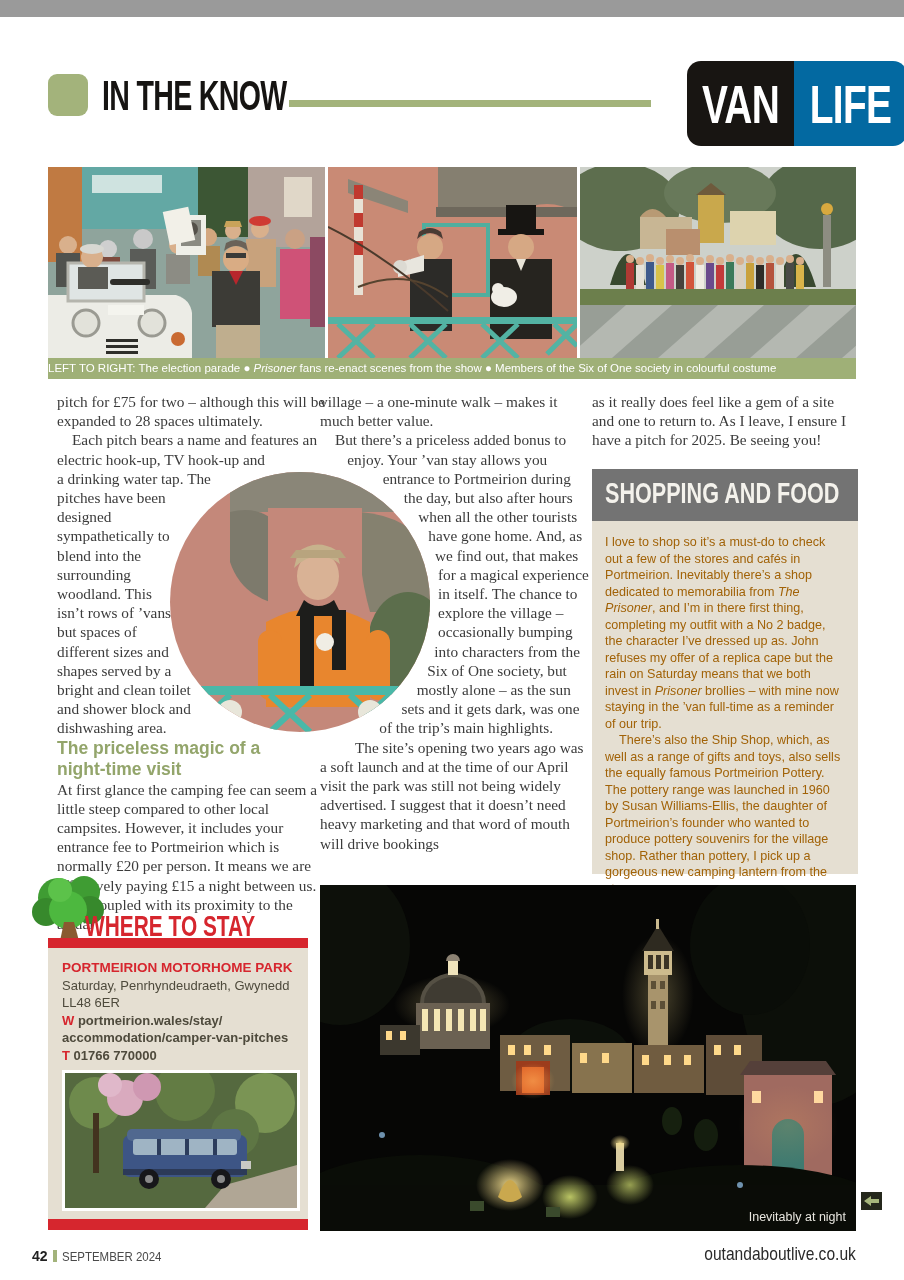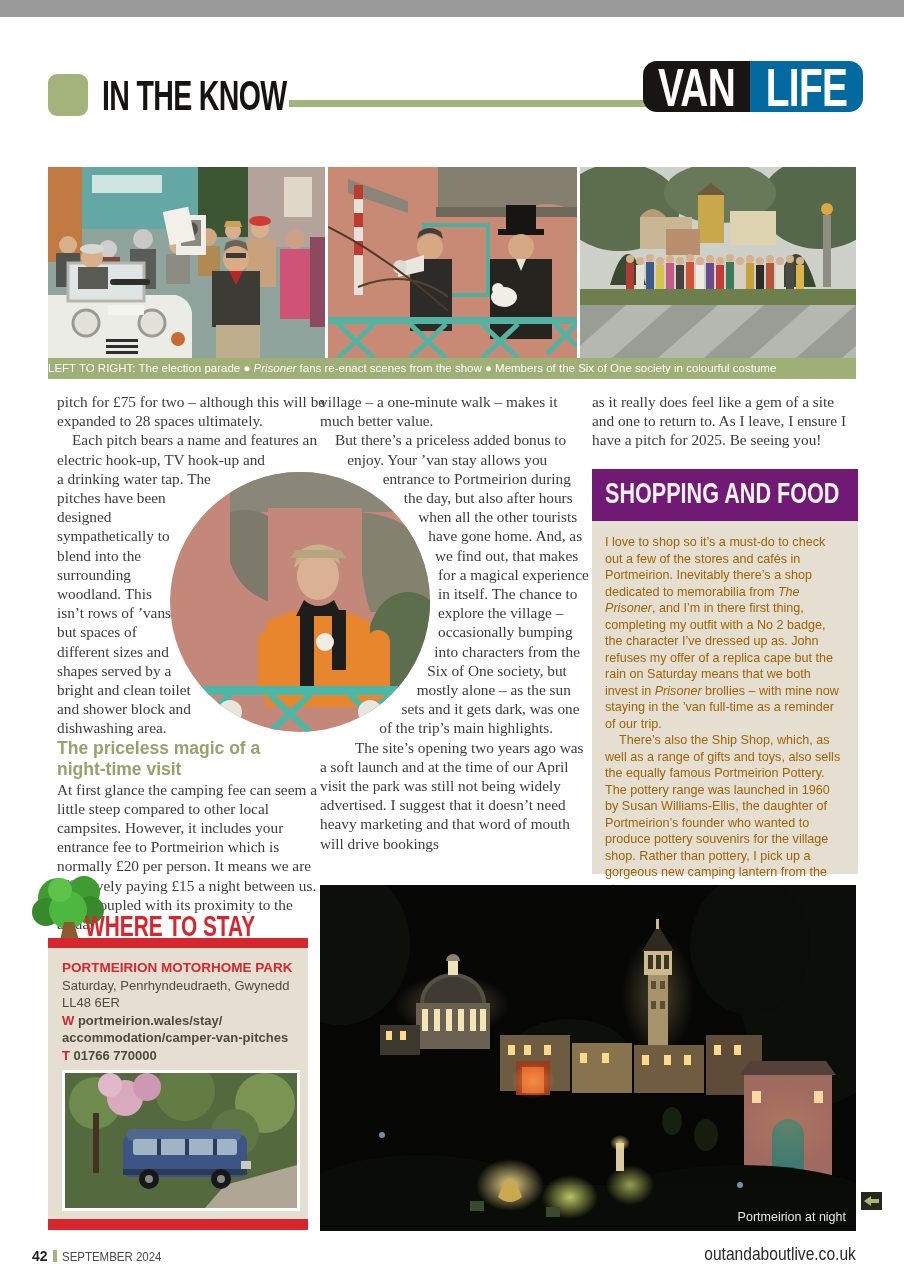--- a/index.html
+++ b/index.html
@@ -4,21 +4,21 @@
 <style>
   html,body{margin:0;padding:0;background:#9a9a9a;}
   .page{position:relative;width:904px;height:1280px;background:#ffffff;overflow:hidden;
         font-family:"Liberation Serif",serif;color:#3b3b3b;margin:17px auto;}
   
   .hdr-square{position:absolute;left:48px;top:57px;width:40px;height:42px;border-radius:9px;background:#a3b37b;}
   .hdr-title{position:absolute;left:102px;top:55px;font-family:"Liberation Sans",sans-serif;
              font-weight:800;font-size:42px;letter-spacing:-1px;color:#161412;
              transform:scaleX(.68);transform-origin:0 0;white-space:nowrap;}
   .hdr-line{position:absolute;left:289px;top:83px;width:362px;height:7px;background:#a3b37b;}
-  .logo{position:absolute;left:643px;top:44px;width:200px;height:51px;display:flex;}
+  .logo{position:absolute;left:687px;top:44px;width:200px;height:85px;display:flex;}
   .logo .half{flex:1;display:flex;align-items:center;justify-content:center;}
   .logo .van{background:#181512;border-radius:14px 0 0 14px;}
   .logo .life{background:#0369a1;border-radius:0 14px 14px 0;}
   .logo .divider{width:4px;background:#ffffff;}
   .logo span{font-family:"Liberation Sans",sans-serif;font-weight:800;font-size:54px;color:#fff;
              transform:scaleX(.72);letter-spacing:-1px;}
   
   .strip{position:absolute;left:48px;top:150px;width:808px;height:191px;display:flex;gap:3px;}
   .strip .ph{overflow:hidden;height:100%;}
   .ph svg{display:block;}
@@ -36,21 +36,21 @@
   .float-r{float:right;width:150px;height:270px;margin-top:80px;
            shape-outside:circle(140px at 132px 210px);}
   .float-l{float:left;width:118px;height:270px;margin-top:80px;
            shape-outside:circle(142px at -22px 210px);}
   .subhead{font-family:"Liberation Sans",sans-serif;font-weight:700;font-size:17.5px;
            line-height:21px;color:#93a56b;margin:10px 0 4px 0;}
   
   .circle-photo{position:absolute;left:170px;top:455px;width:260px;height:260px;border-radius:50%;
                 overflow:hidden;}
   
-  .shop-hdr{position:absolute;left:592px;top:452px;width:266px;height:52px;background:#701a75;}
+  .shop-hdr{position:absolute;left:592px;top:452px;width:266px;height:52px;background:#737373;}
   .shop-hdr span{position:absolute;left:13px;top:7px;font-family:"Liberation Sans",sans-serif;
                  font-weight:800;font-size:30px;color:#f4f2ec;transform:scaleX(.72);
                  transform-origin:0 0;white-space:nowrap;letter-spacing:0px;}
   .shop-body{position:absolute;left:592px;top:504px;width:266px;height:353px;background:#e5dfd2;
              box-sizing:border-box;padding:13px 12px 0 13px;
              font-family:"Liberation Sans",sans-serif;font-size:12.6px;line-height:16.5px;color:#a16207;}
   .shop-body p{margin:0;}
   .shop-body p.ind{text-indent:14px;}
   
   .wts-tree{position:absolute;left:28px;top:853px;}
@@ -498,21 +498,21 @@
       <ellipse cx="386" cy="250" rx="12" ry="16" fill="#141d0e"></ellipse>
       <g fill="#3a4a2c">
           <rect x="150" y="316" width="14" height="10"></rect>
           <rect x="226" y="322" width="14" height="10"></rect>
         </g>
       <g fill="#88b4d8" opacity=".8">
           <circle cx="62" cy="250" r="3"></circle>
           <circle cx="420" cy="300" r="3"></circle>
         </g>
     </svg>
-    <div class="night-caption">Portmeirion at night</div>
+    <div class="night-caption">Inevitably at night</div>
   </div>
 
   <div class="end-marker">
     <svg width="15" height="12" viewBox="0 0 15 12">
         <path d="M0 6 L7 1 L7 4 L15 4 L15 8 L7 8 L7 11 z" fill="#a7b77c"></path>
       </svg>
   </div>
 
   <div class="footer-left">
     <span class="pn">42</span>

